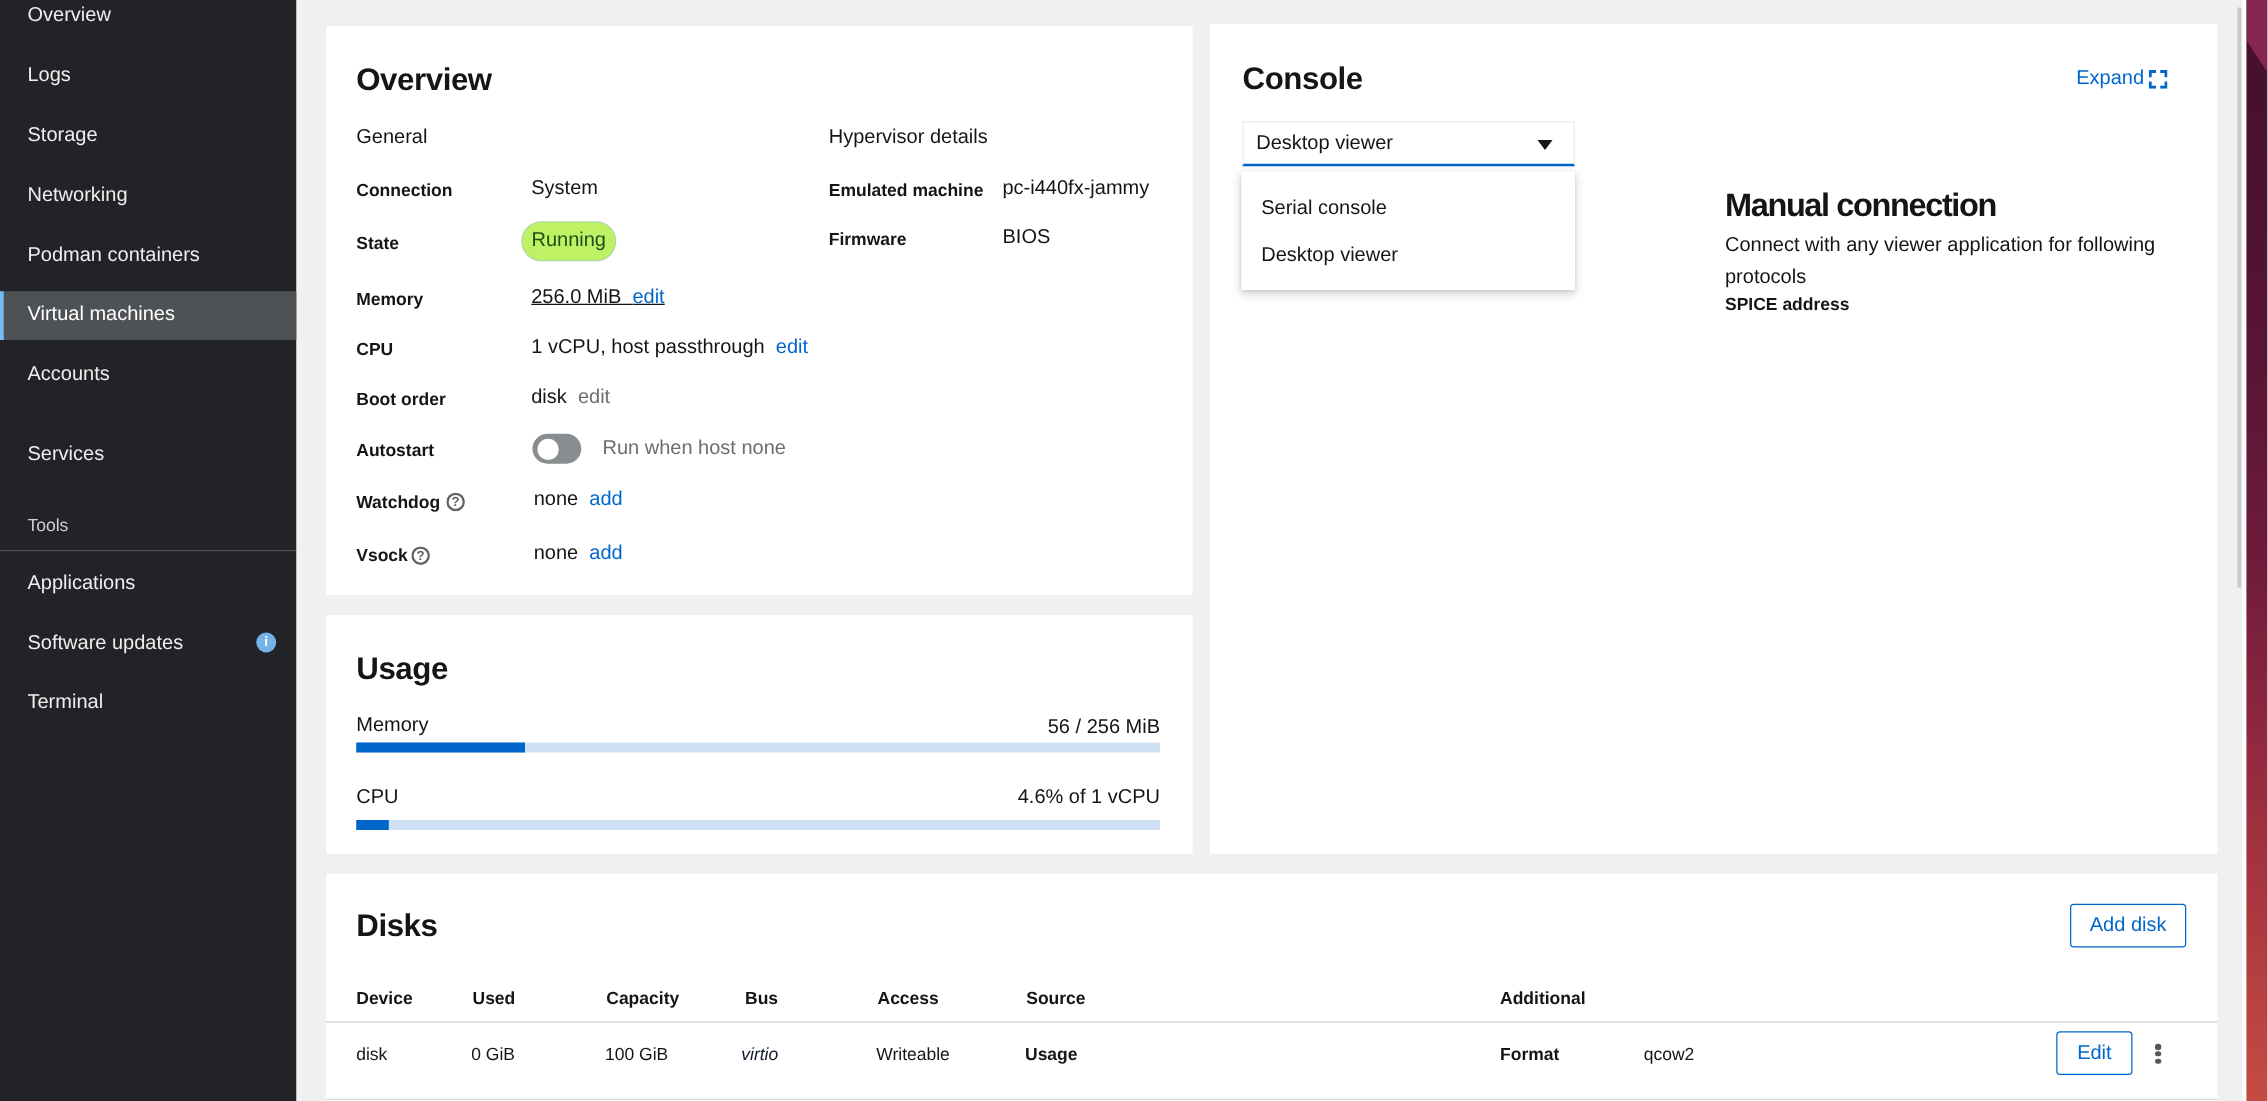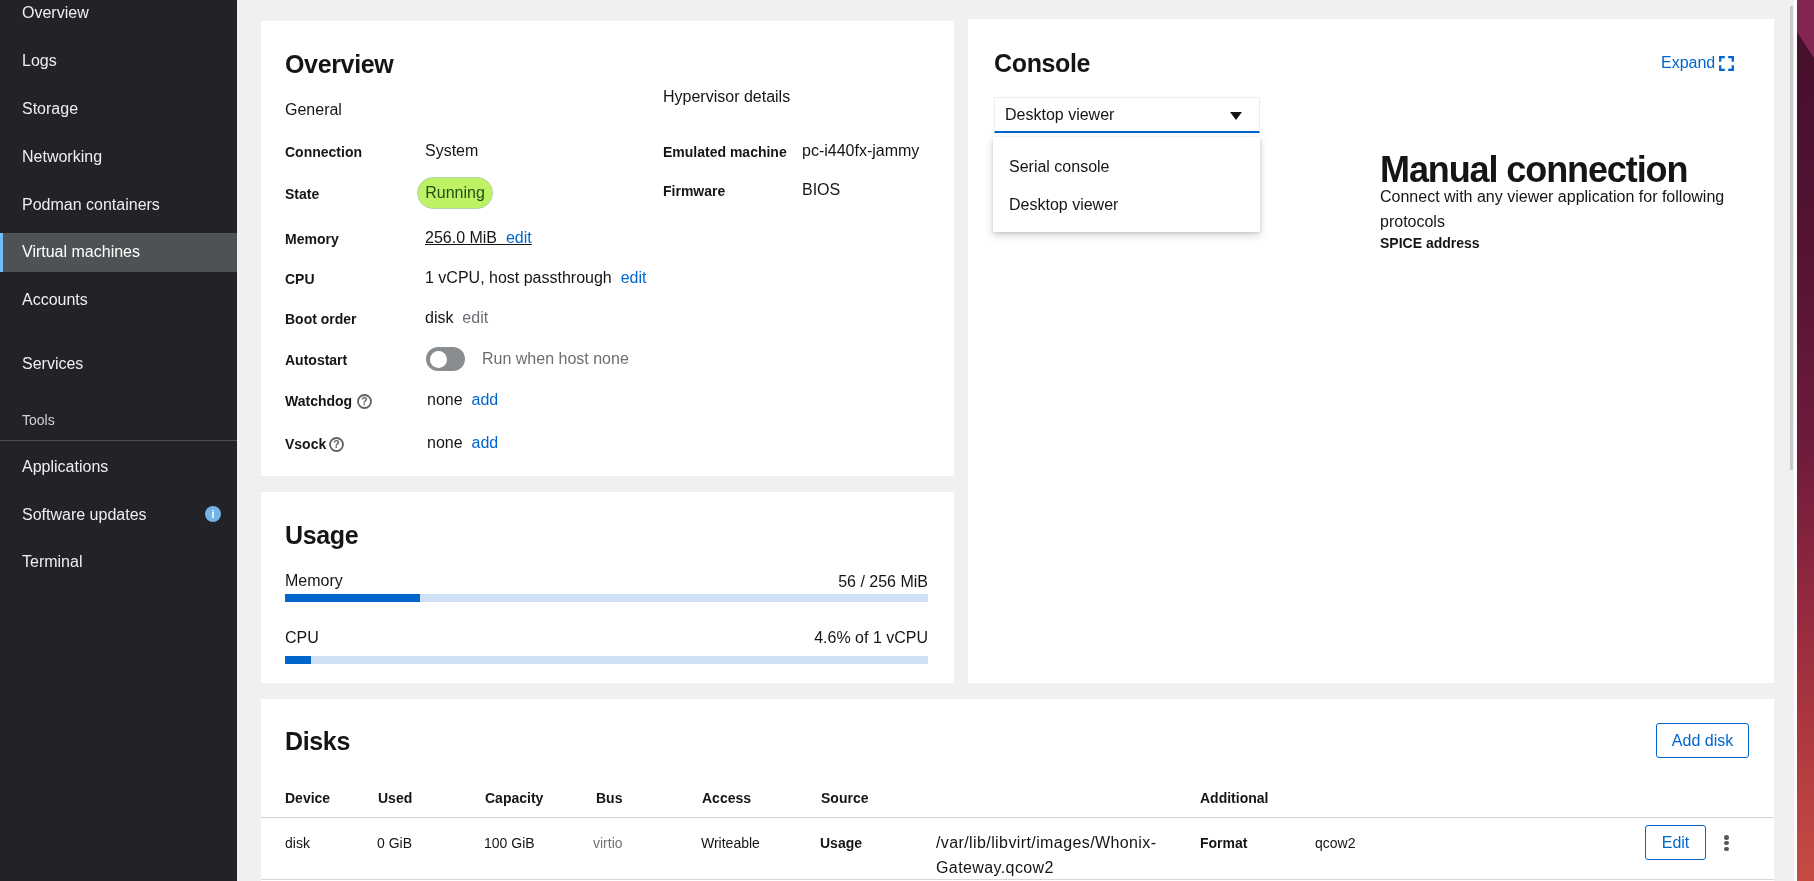--- a/index.html
+++ b/index.html
@@ -48,21 +48,21 @@
   <div style="position:absolute; left:0; top:440px; width:237px; height:1px; background:#4d4f53;"></div>
   <div class="nav" style="top:458px;">Applications</div>
   <div class="nav" style="top:506px;">Software updates</div>
   <div class="nav" style="top:553px;">Terminal</div>
   <div class="abs" style="left:205px; top:506px; width:16px; height:16px; border-radius:50%; background:#73b3e7; color:#fff; font-size:11px; font-weight:bold; text-align:center; line-height:16px;">i</div>
 </div>
 
 <div class="card" id="c-overview" style="left:261px; top:21px; width:693px; height:455px;">
   <div class="abs ctitle" style="left:24px; top:29px;">Overview</div>
   <div class="abs dd" style="left:24px; top:80px;">General</div>
-  <div class="abs dd" style="left:402px; top:67px;">Hypervisor details</div>
+  <div class="abs dd" style="left:402px; top:80px;">Hypervisor details</div>
 
   <div class="abs dt" style="left:24px; top:123px;">Connection</div>
   <div class="abs dd" style="left:164px; top:121px;">System</div>
   <div class="abs dt" style="left:402px; top:123px;">Emulated machine</div>
   <div class="abs dd" style="left:541px; top:121px;">pc-i440fx-jammy</div>
 
   <div class="abs" style="left:156px; top:156px; width:76px; height:32px; border:1px solid #aed8a5; background:#bef264; border-radius:16px; color:#1e4f18; font-size:16px; display:flex; align-items:center; justify-content:center;">Running</div>
   <div class="abs dt" style="left:24px; top:165px;">State</div>
   <div class="abs dt" style="left:402px; top:162px;">Firmware</div>
   <div class="abs dd" style="left:541px; top:160px;">BIOS</div>
@@ -116,43 +116,42 @@
     <path d="M1.2 5.8 V1.2 H5.8 M9.2 1.2 H13.8 V5.8 M13.8 9.2 V13.8 H9.2 M5.8 13.8 H1.2 V9.2" fill="none" stroke="#0066cc" stroke-width="2.3"></path>
   </svg>
   <div class="abs" style="left:26px; top:78px; width:266px; height:36px; background:#fff; border:1px solid #ededed; border-bottom:2px solid #0066cc;">
     <div class="abs" style="left:10px; top:8px; font-size:16px; color:#151515;">Desktop viewer</div>
     <div class="abs" style="right:17px; top:14px; width:0; height:0; border-left:6.5px solid transparent; border-right:6.5px solid transparent; border-top:8px solid #151515;"></div>
   </div>
   <div class="abs" style="left:25px; top:118px; width:267px; height:95px; background:#fff; box-shadow:0 3px 8px rgba(3,3,3,0.18), 0 1px 3px rgba(3,3,3,0.10);">
     <div class="abs" style="left:16px; top:21px; font-size:16px; color:#151515;">Serial console</div>
     <div class="abs" style="left:16px; top:59px; font-size:16px; color:#151515;">Desktop viewer</div>
   </div>
-  <div class="abs" style="left:412px; top:130px; font-size:36px; font-weight:bold; letter-spacing:-1.1px; color:#151515;">Manual connection</div>
+  <div class="abs" style="left:412px; top:130px; font-size:26px; font-weight:bold; letter-spacing:-1.1px; color:#151515;">Manual connection</div>
   <div class="abs" style="left:412px; top:166px; width:385px; font-size:16px; line-height:24.5px; color:#151515;">Connect with any viewer application for following protocols</div>
   <div class="abs" style="left:412px; top:216px; font-size:14px; font-weight:bold; color:#151515;">SPICE address</div>
 </div>
 
 <div class="card" id="c-disks" style="left:261px; top:699px; width:1513px; height:182px;">
   <div class="abs ctitle" style="left:24px; top:28px;">Disks</div>
   <div class="btn" style="left:1395px; top:24px; width:93px; height:35px;">Add disk</div>
   <div class="abs dt" style="left:24px; top:91px;">Device</div>
   <div class="abs dt" style="left:117px; top:91px;">Used</div>
   <div class="abs dt" style="left:224px; top:91px;">Capacity</div>
   <div class="abs dt" style="left:335px; top:91px;">Bus</div>
   <div class="abs dt" style="left:441px; top:91px;">Access</div>
   <div class="abs dt" style="left:560px; top:91px;">Source</div>
   <div class="abs dt" style="left:939px; top:91px;">Additional</div>
   <div class="abs" style="left:0; top:118px; width:1513px; height:1px; background:#d2d2d2;"></div>
   <div class="abs" style="left:24px; top:136px; font-size:14px; color:#151515;">disk</div>
   <div class="abs" style="left:116px; top:136px; font-size:14px; color:#151515;">0 GiB</div>
   <div class="abs" style="left:223px; top:136px; font-size:14px; color:#151515;">100 GiB</div>
-  <div class="abs" style="left:332px; top:136px; font-size:14px; color:#737373;">virtio</div>
+  <div class="abs" style="left:332px; top:136px; font-size:14px; color:#0f172a;font-style:italic;">virtio</div>
   <div class="abs" style="left:440px; top:136px; font-size:14px; color:#151515;">Writeable</div>
   <div class="abs dt" style="left:559px; top:136px;">Usage</div>
-  <div class="abs" style="left:675px; top:131px; font-size:16px; letter-spacing:0.4px; line-height:25px; color:#151515;">/var/lib/libvirt/images/Whonix-<br>Gateway.qcow2</div>
   <div class="abs dt" style="left:939px; top:136px;">Format</div>
   <div class="abs" style="left:1054px; top:136px; font-size:14px; color:#151515;">qcow2</div>
   <div class="btn" style="left:1384px; top:126px; width:61px; height:35px;">Edit</div>
   <div class="abs" style="left:0; top:180px; width:1513px; height:1px; background:#d7d7d7;"></div>
   <div class="abs" style="left:1463px; top:136px; width:5px; height:18px;">
     <div style="position:absolute; top:0; width:4.6px; height:4.6px; border-radius:50%; background:#545960;"></div>
     <div style="position:absolute; top:5.8px; width:4.6px; height:4.6px; border-radius:50%; background:#545960;"></div>
     <div style="position:absolute; top:11.6px; width:4.6px; height:4.6px; border-radius:50%; background:#545960;"></div>
   </div>
 </div>

